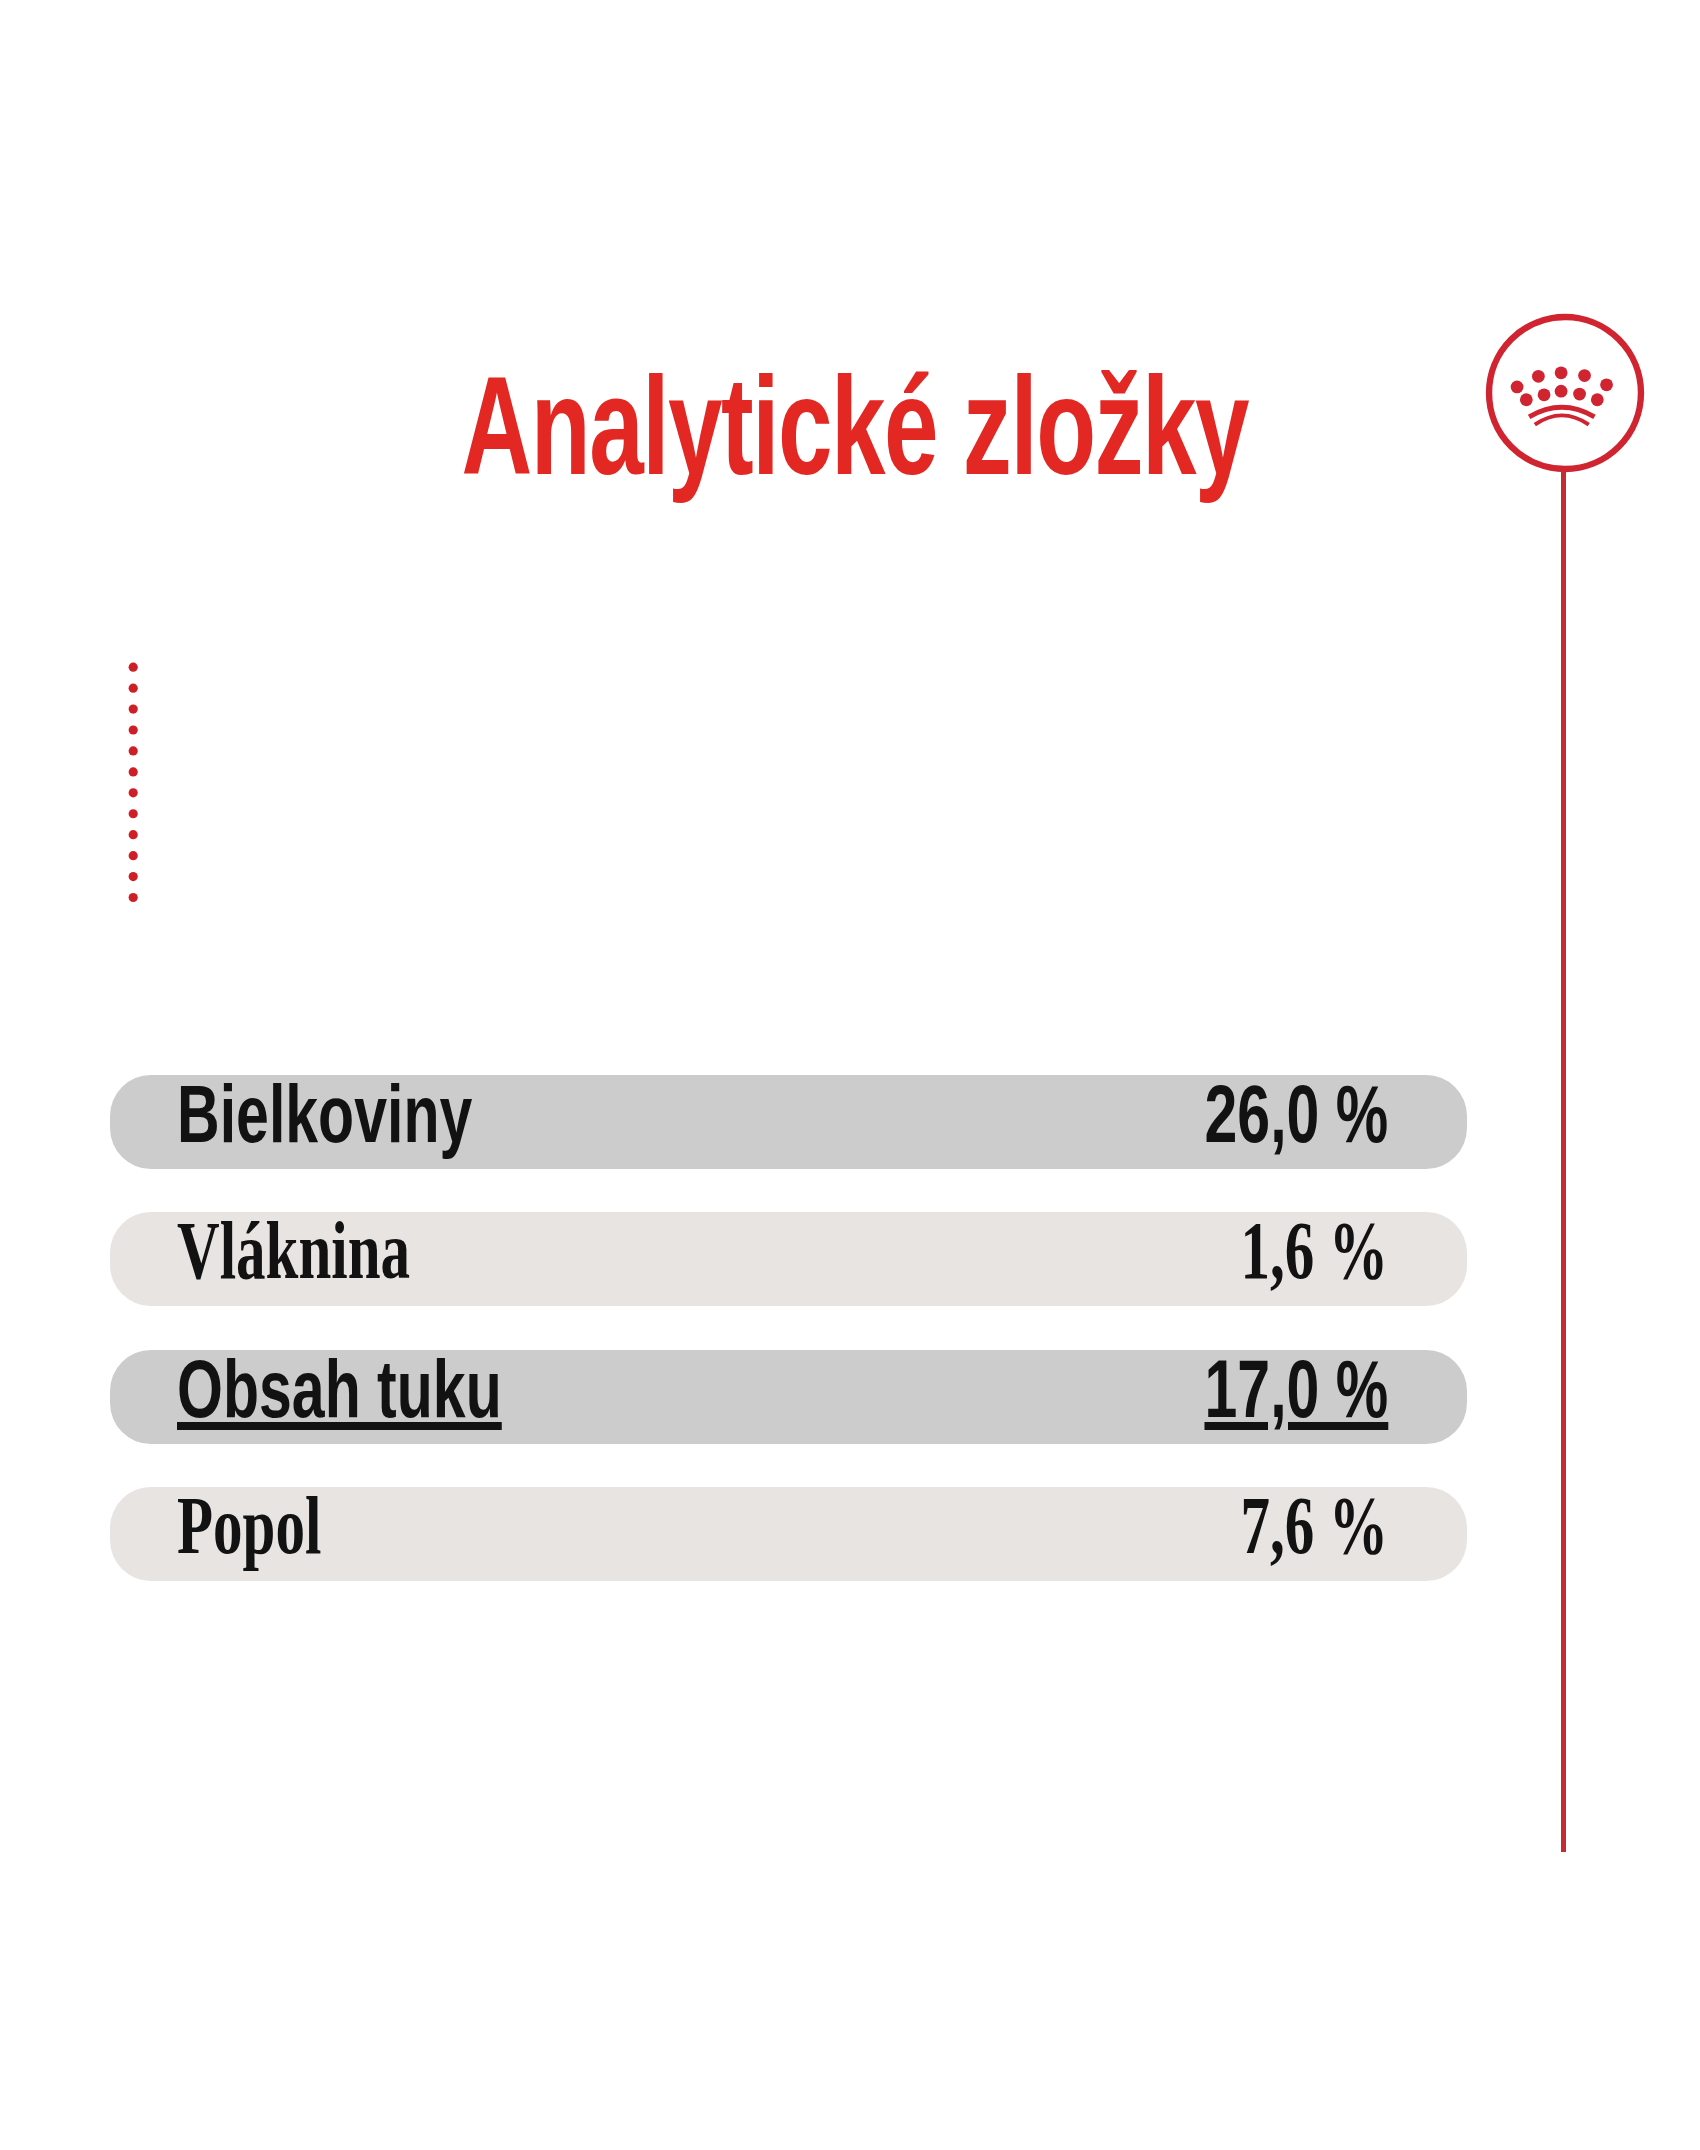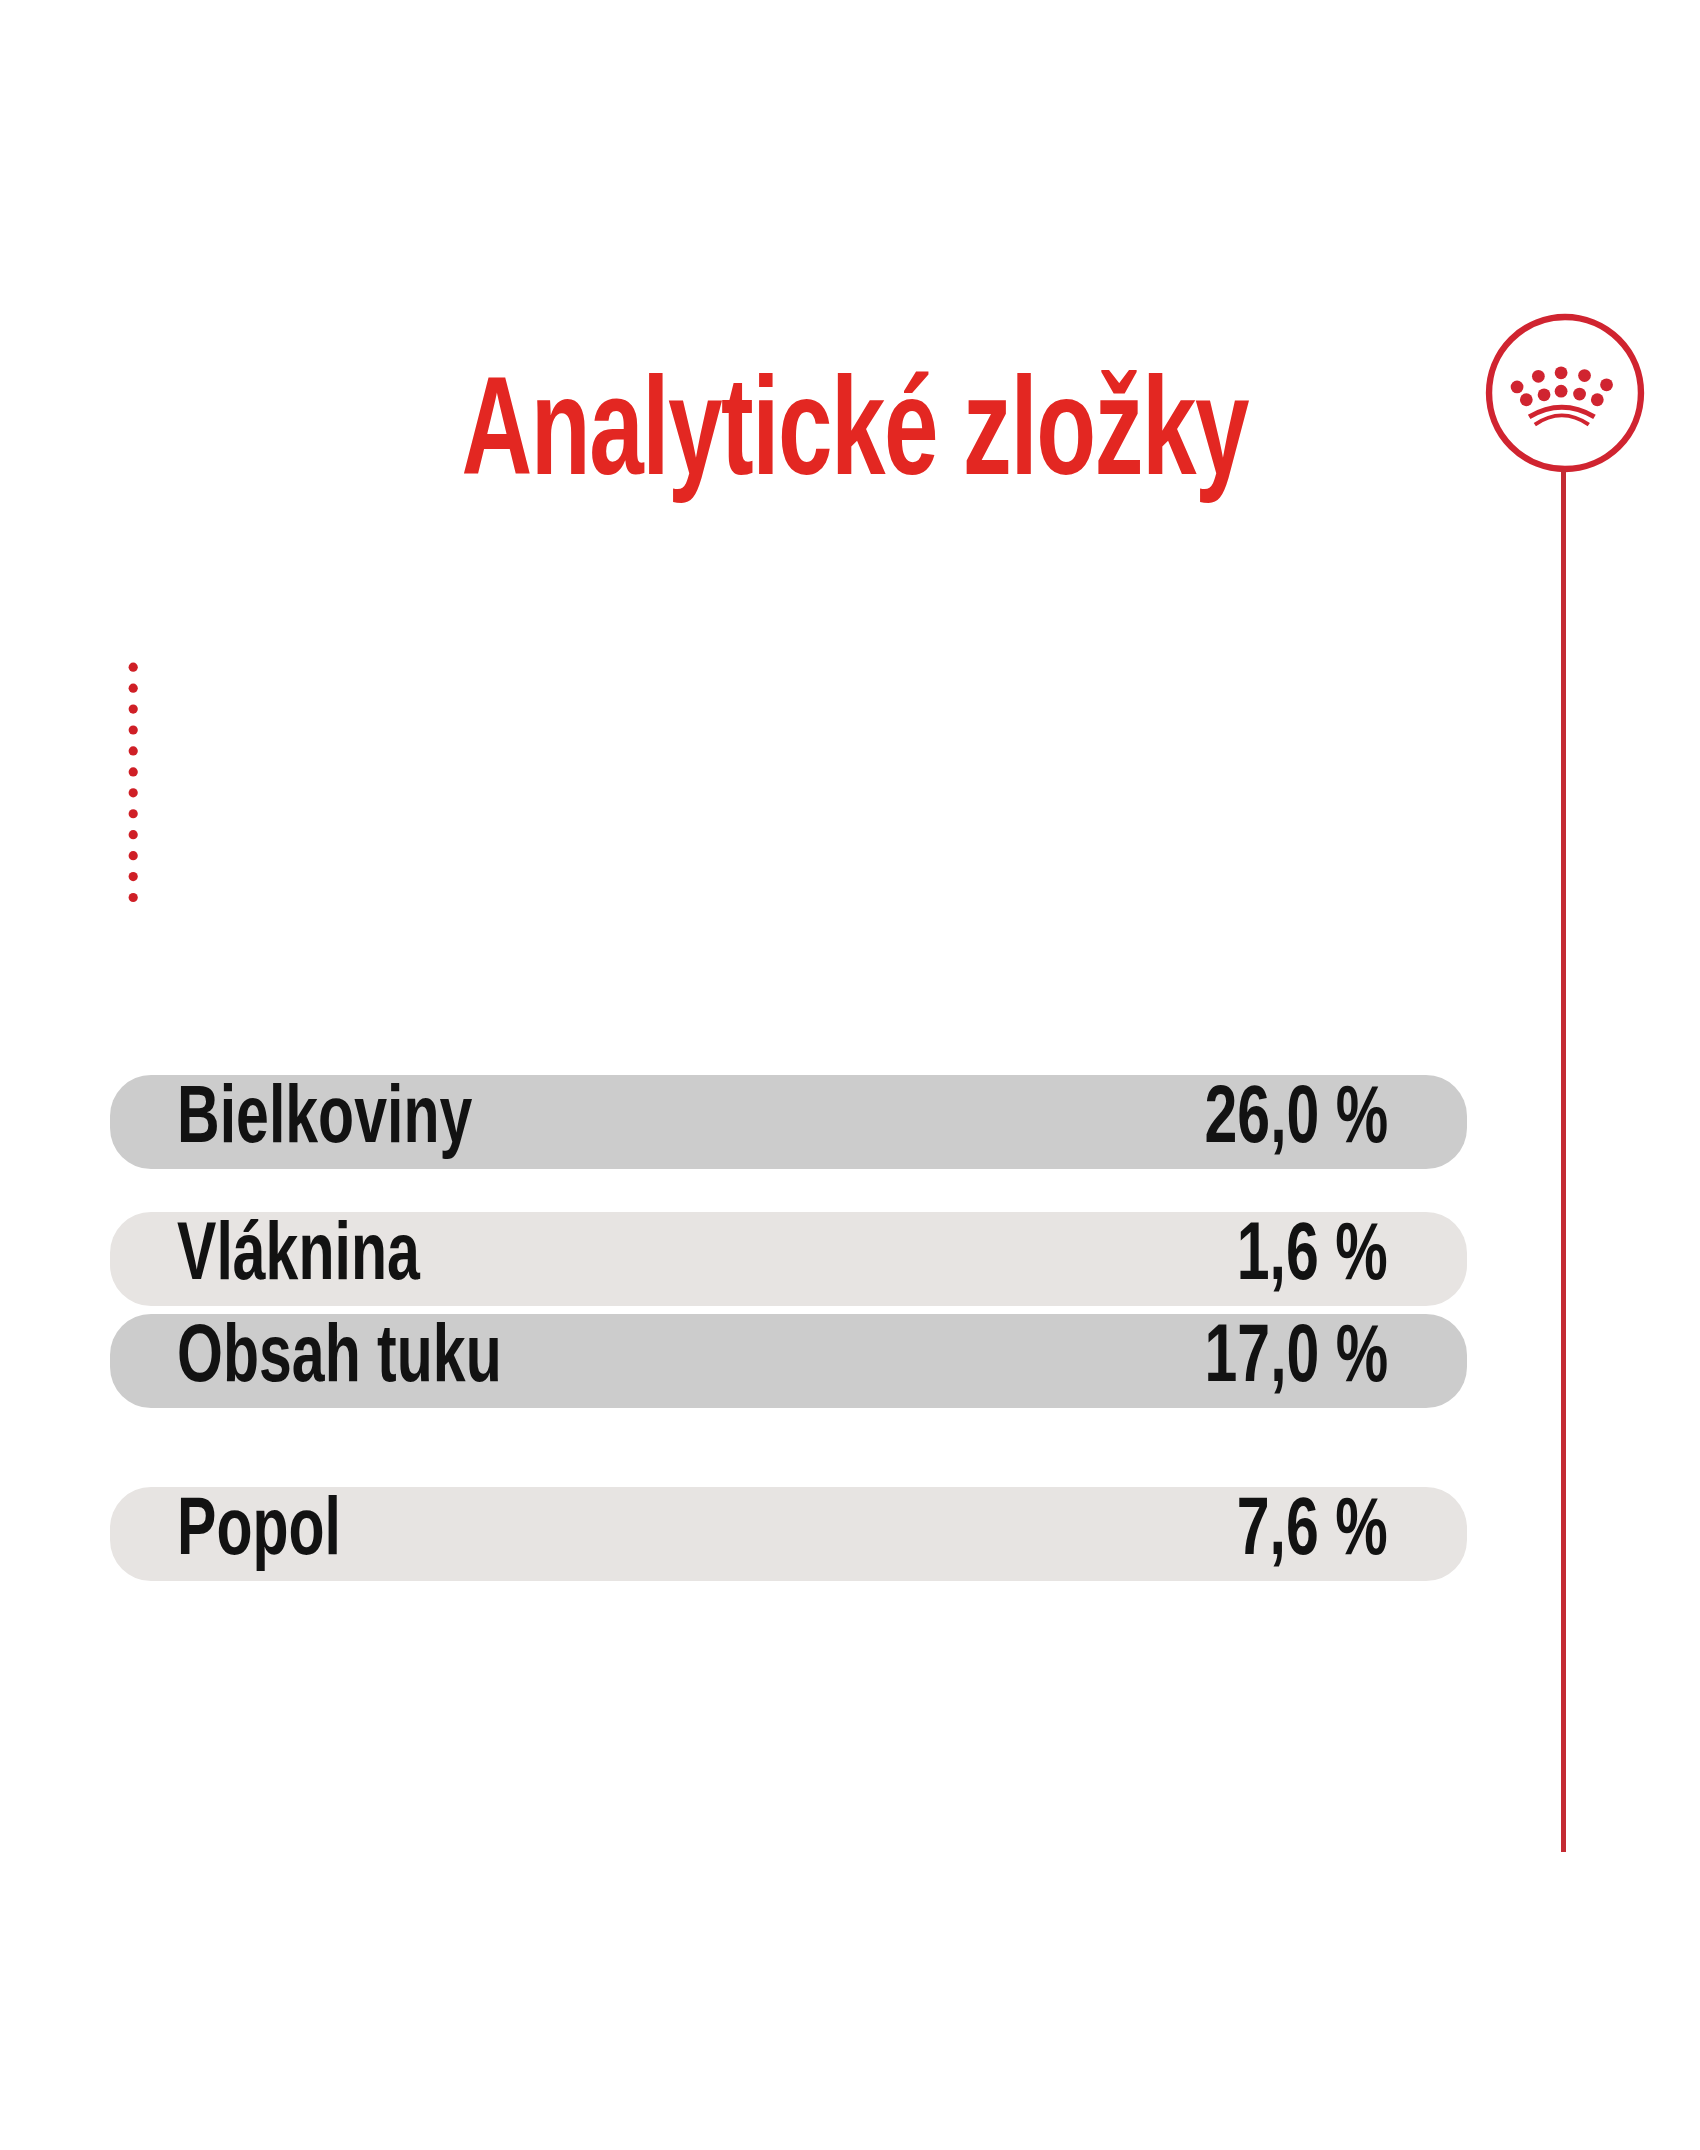--- a/index.html
+++ b/index.html
@@ -83,24 +83,24 @@
     box-sizing:border-box;
     display:flex;
     align-items:center;
     justify-content:space-between;
     padding:0 79px 16px 67px;
     font-size:82px;
     font-weight:700;
     color:var(--label-black);
   }
   .row--dark{background:var(--row-dark);}
-  .row--light{background:var(--row-light);}
+  .row--light{background:var(--row-light);font-family:Liberation Serif, serif;}
   .row-1{top:1075px;}
   .row-2{top:1212px;}
-  .row-3{top:1314px;}
+  .row-3{top:1350px;text-decoration:underline;}
   .row-4{top:1487px;}
   .label-text{
     display:inline-block;
     transform:scaleX(0.72);
     transform-origin:left center;
     white-space:nowrap;
   }
   .value-text{
     display:inline-block;
     transform:scaleX(0.72);

